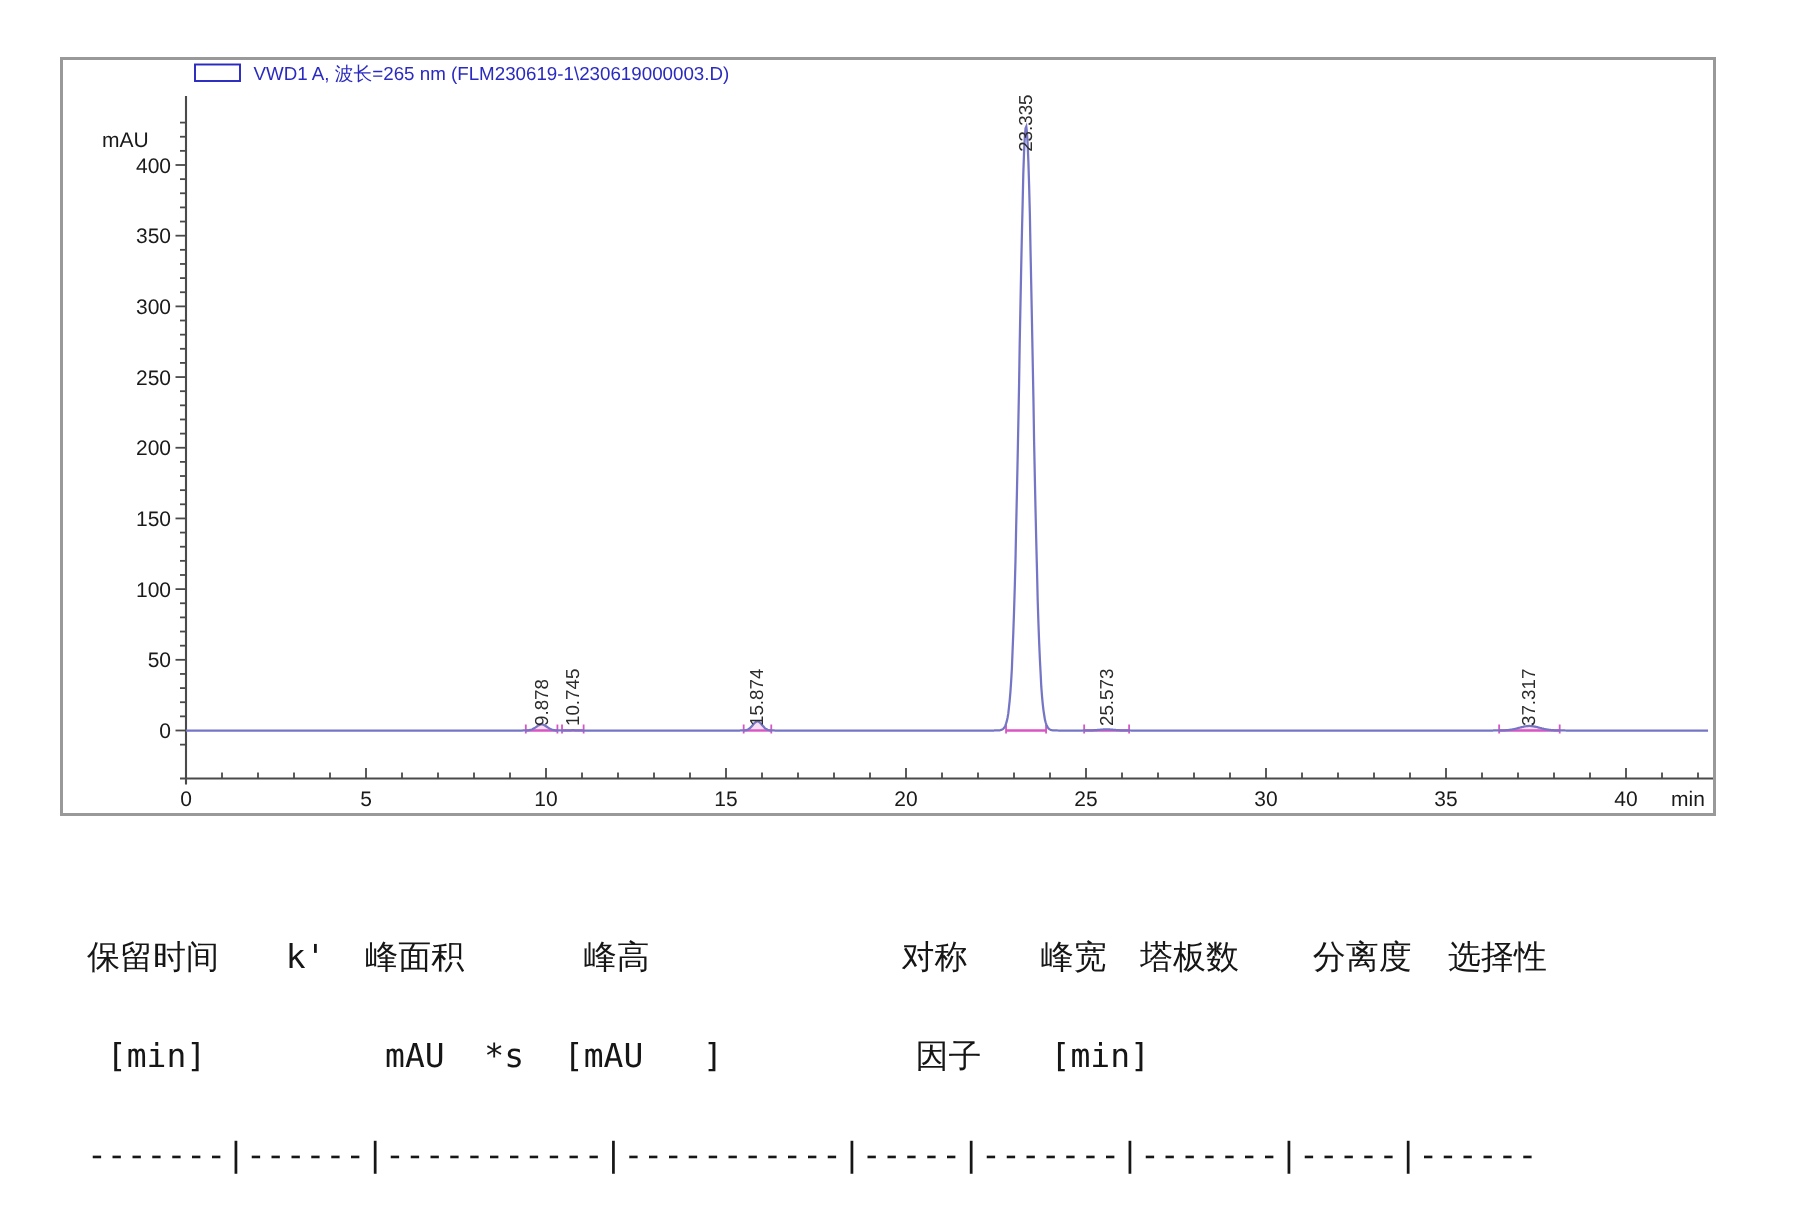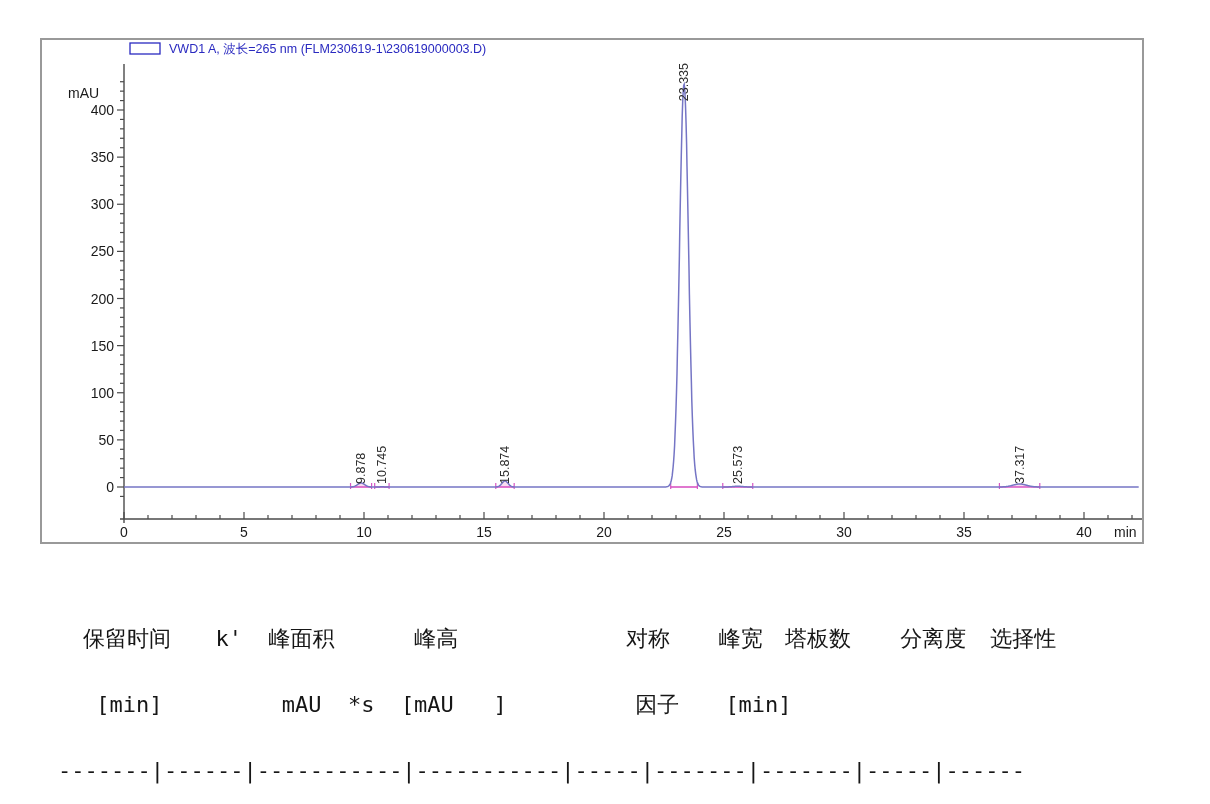--- a/index.html
+++ b/index.html
@@ -4,21 +4,21 @@
 <style>
   html,body{margin:0;padding:0;background:#ffffff;}
   #page{position:relative;width:1210px;height:804px;background:#ffffff;overflow:hidden;
         font-family:"Liberation Sans","DejaVu Sans",sans-serif;}
   .chart-box{position:absolute;left:40px;top:38px;width:1100px;height:502px;
              border:2px solid #999999;background:#ffffff;box-sizing:content-box;}
   .chart-box svg{display:block;}
   #peak-table{position:absolute;left:58px;top:584px;width:1100px;
               font-family:"DejaVu Sans Mono","Liberation Mono","DejaVu Sans",monospace;
               font-size:22px;line-height:22px;color:#161616;white-space:pre;}
-  .hline{position:relative;height:22px;margin-left:25px;}
+  .hline{position:relative;height:22px;}
   .hcell{position:absolute;top:0;white-space:pre;}
   .sep{height:22px;}
 </style>
 </head>
 <body>
 
 <div id="page">
 
   <div class="chart-box">
     <svg id="chart-svg" width="1100" height="502" viewBox="0 0 1100 502">

